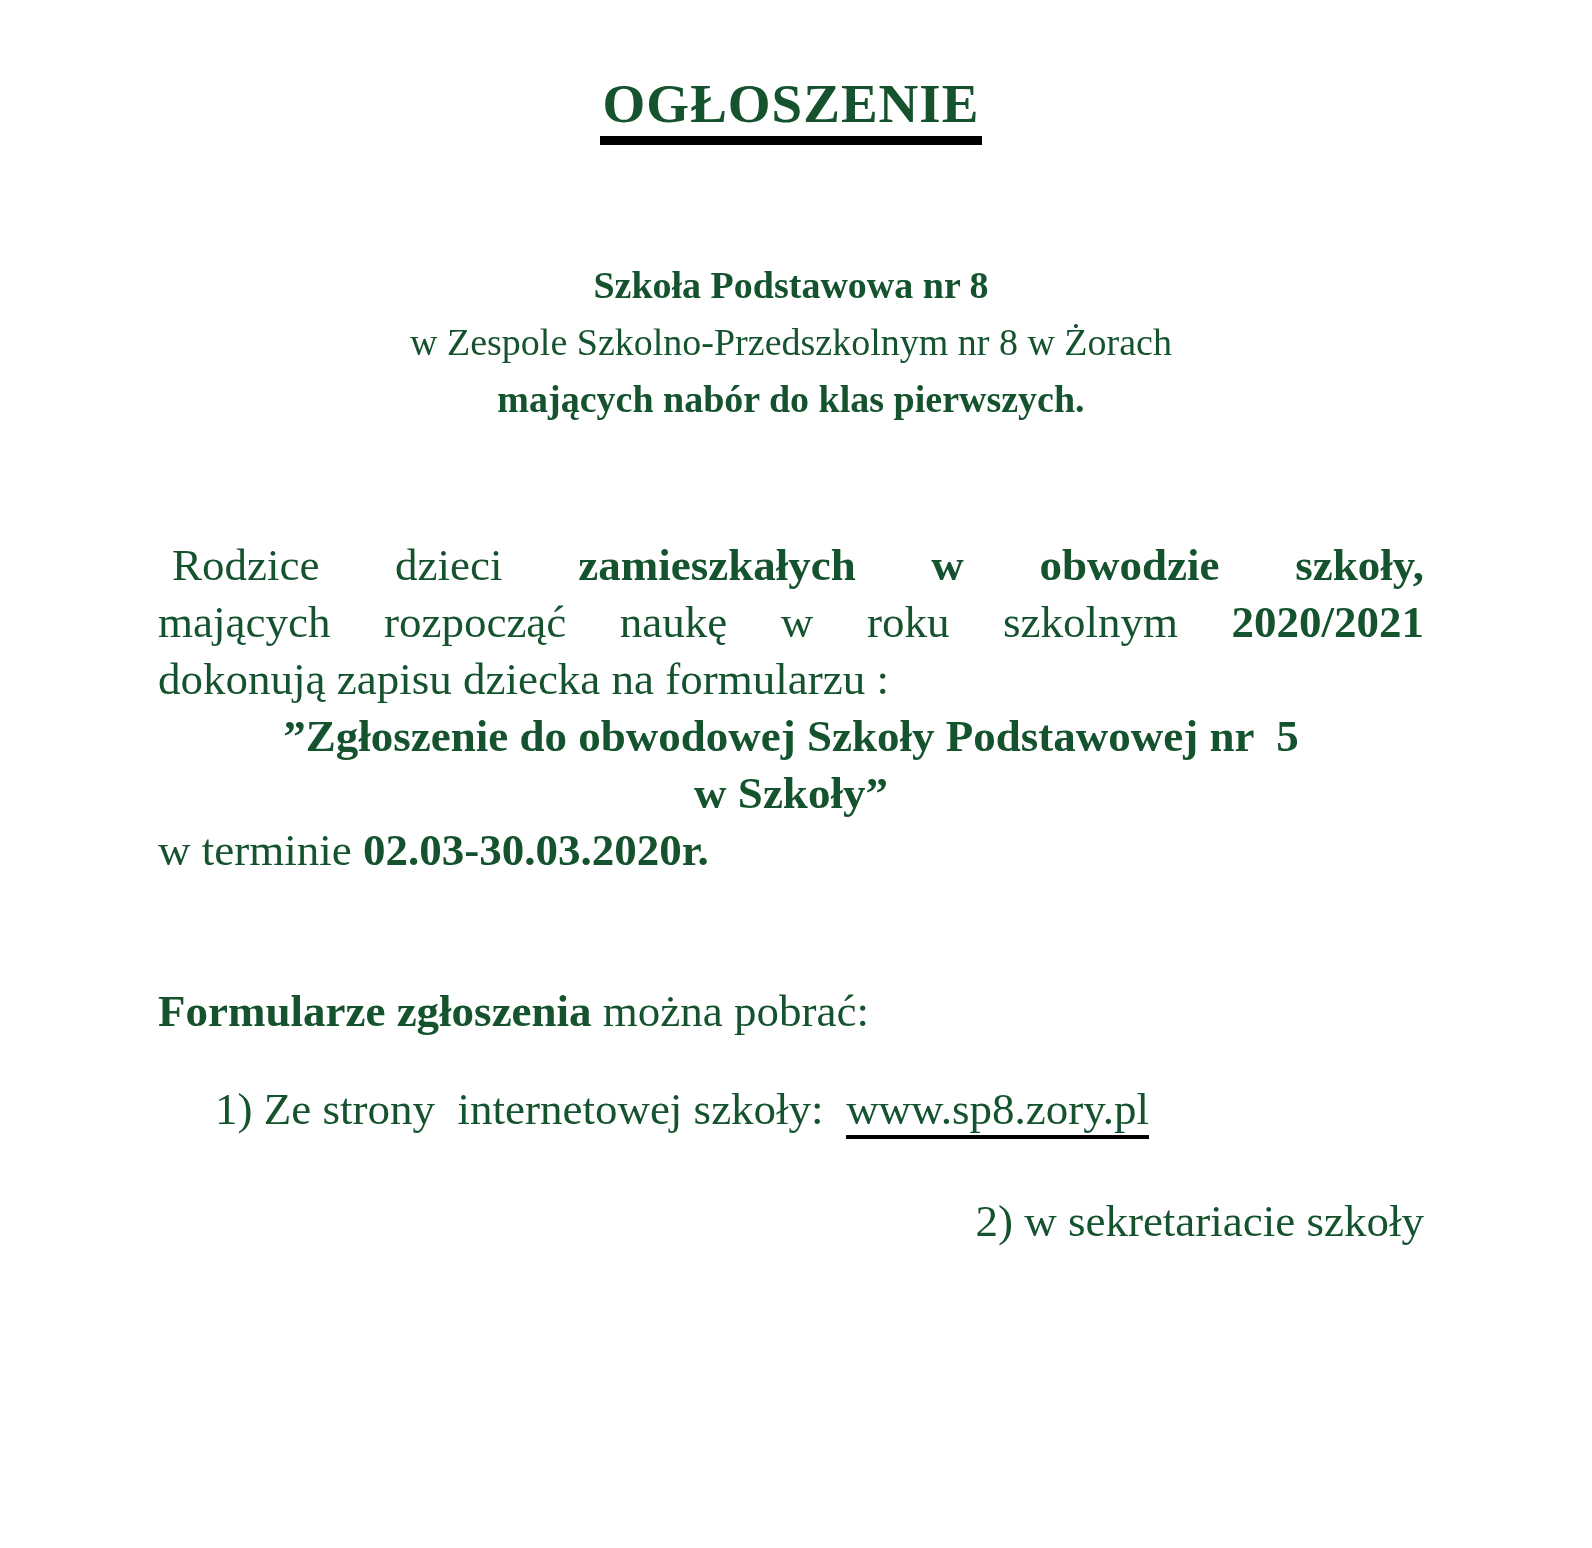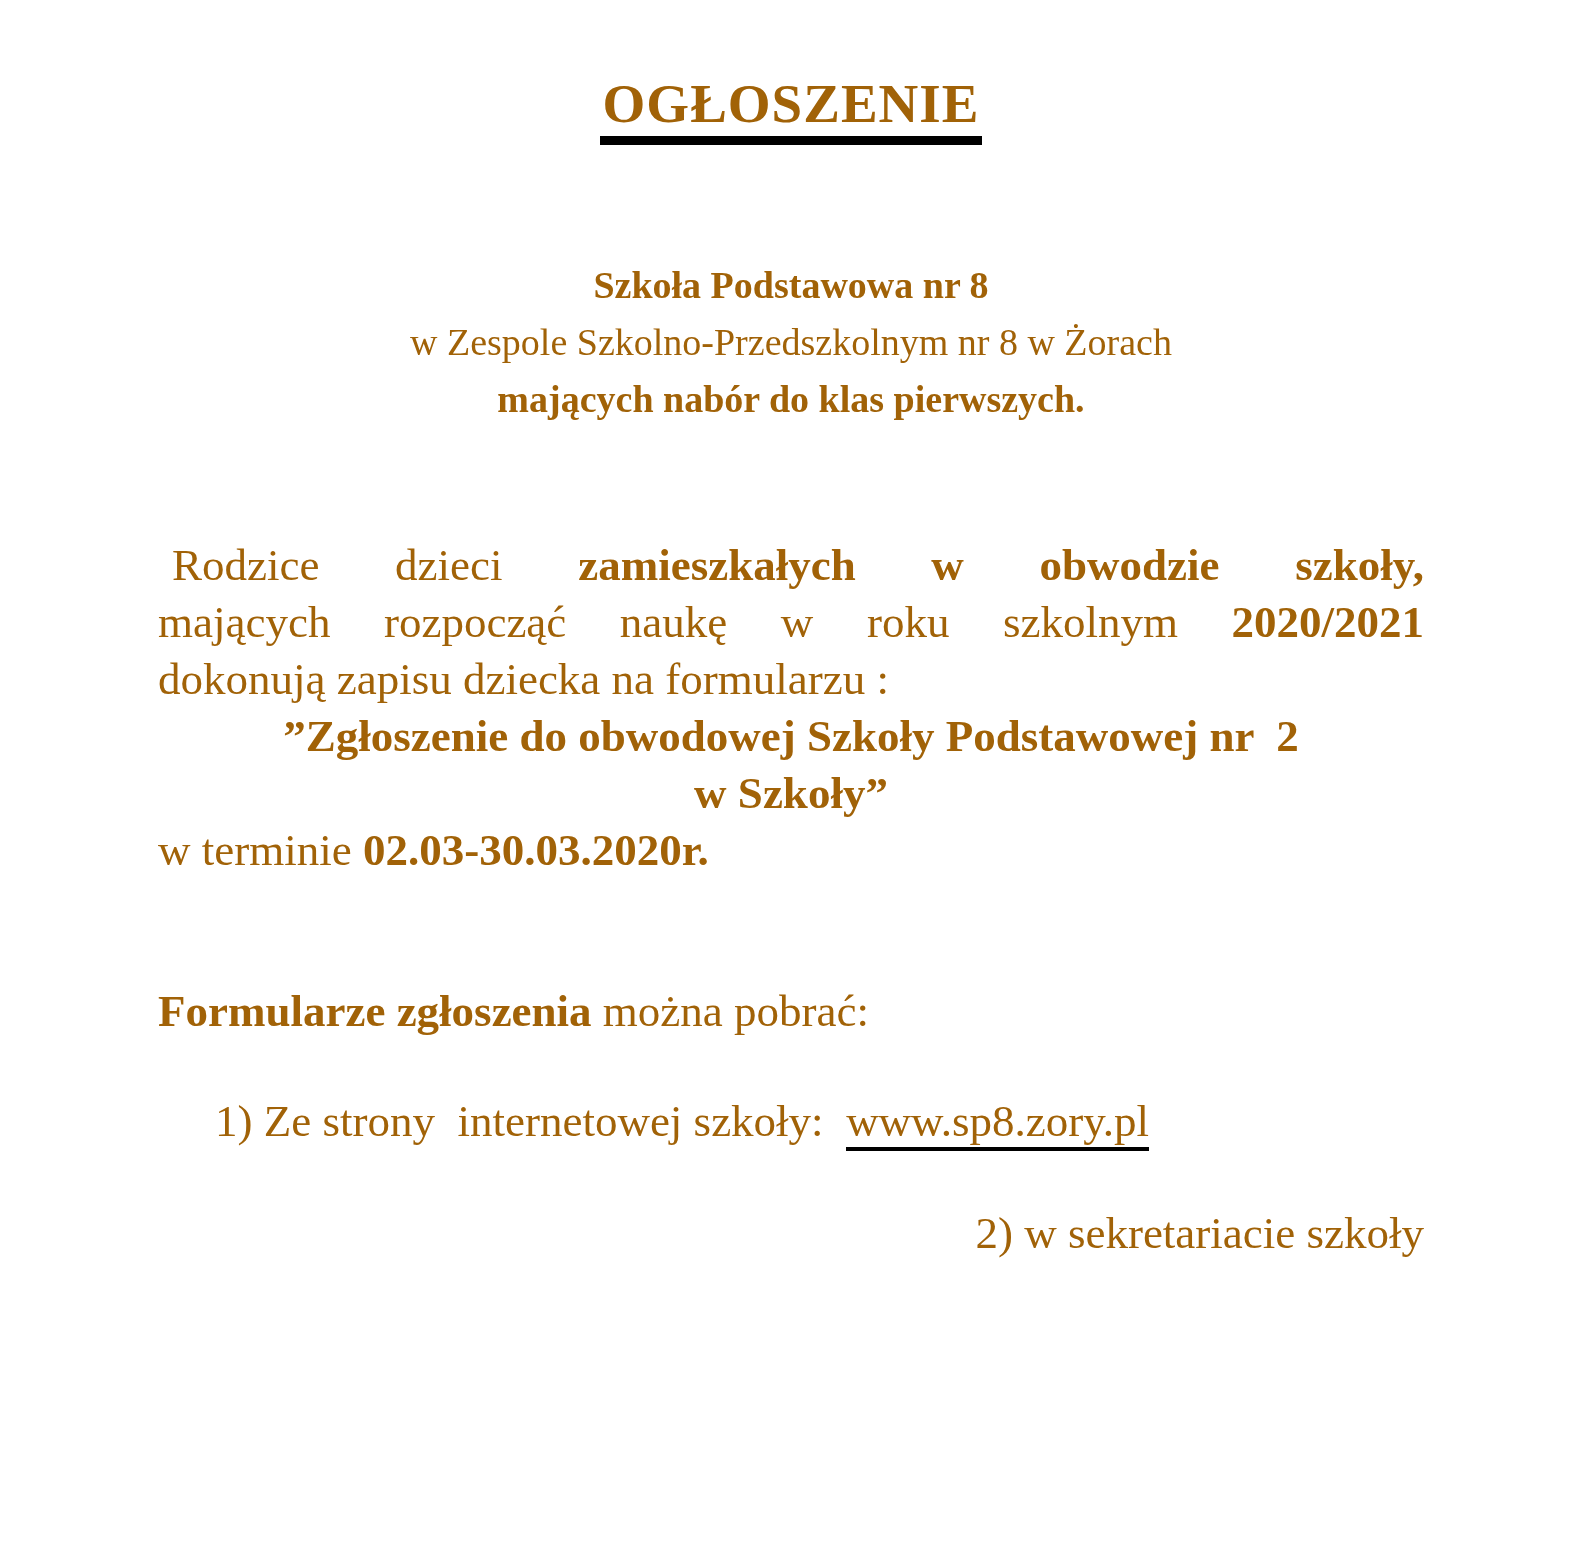--- a/index.html
+++ b/index.html
@@ -1,21 +1,21 @@
 <!DOCTYPE html>
 <html><head>
 <meta charset="utf-8">
 <style>
   html, body { margin: 0; padding: 0; background: #ffffff; }
   .page {
     position: relative;
     width: 1592px;
     height: 1548px;
     background: #ffffff;
-    color: #a16207;
+    color: #14532d;
     font-family: "Liberation Serif", "DejaVu Serif", serif;
     overflow: hidden;
     box-sizing: border-box;
   }
   .content {
     box-sizing: border-box;
     padding: 74px 168px 0 158px;
     width: 100%;
     height: 100%;
   }
@@ -47,21 +47,21 @@
   }
   .line-indent { text-indent: 14px; }
   .line-center { text-align: center; }
   .prewrap { white-space: pre-wrap; }
   .forms-line {
     margin-top: 104px;
     font-size: 45px;
     line-height: 57px;
   }
   .list-item {
-    margin-top: 53px;
+    margin-top: 41px;
     padding-left: 57px;
     font-size: 45px;
     line-height: 57px;
     white-space: pre-wrap;
   }
   .list-item.second { margin-top: 55px; text-align: right; }
   .link-underline {
     border-bottom: 4px solid #000;
     padding-bottom: 1px;
   }
@@ -79,21 +79,21 @@
     <div class="heading">
       <div class="bold">Szkoła Podstawowa nr 8</div>
       <div>w Zespole Szkolno-Przedszkolnym nr 8 w Żorach</div>
       <div class="bold">mających nabór do klas pierwszych.</div>
     </div>
 
     <div class="body-block">
       <div class="line-justify line-indent"><span>Rodzice dzieci</span> <span class="bold">zamieszkałych w obwodzie szkoły,</span></div>
       <div class="line-justify"><span>mających rozpocząć naukę w roku szkolnym</span> <span class="bold">2020/2021</span></div>
       <div>dokonują zapisu dziecka na formularzu :</div>
-      <div class="line-center bold prewrap">”Zgłoszenie do obwodowej Szkoły Podstawowej nr  2</div>
+      <div class="line-center bold prewrap">”Zgłoszenie do obwodowej Szkoły Podstawowej nr  5</div>
       <div class="line-center bold">w Szkoły”</div>
       <div><span>w terminie</span> <span class="bold">02.03-30.03.2020r.</span></div>
     </div>
 
     <div class="forms-line"><span class="bold">Formularze zgłoszenia</span> <span>można pobrać:</span></div>
 
     <div class="list-item"><span>1)</span><span> Ze strony  internetowej szkoły:  </span><span class="link-underline">www.sp8.zory.pl</span></div>
 
     <div class="list-item second"><span>2)</span><span> w sekretariacie szkoły</span></div>
 

